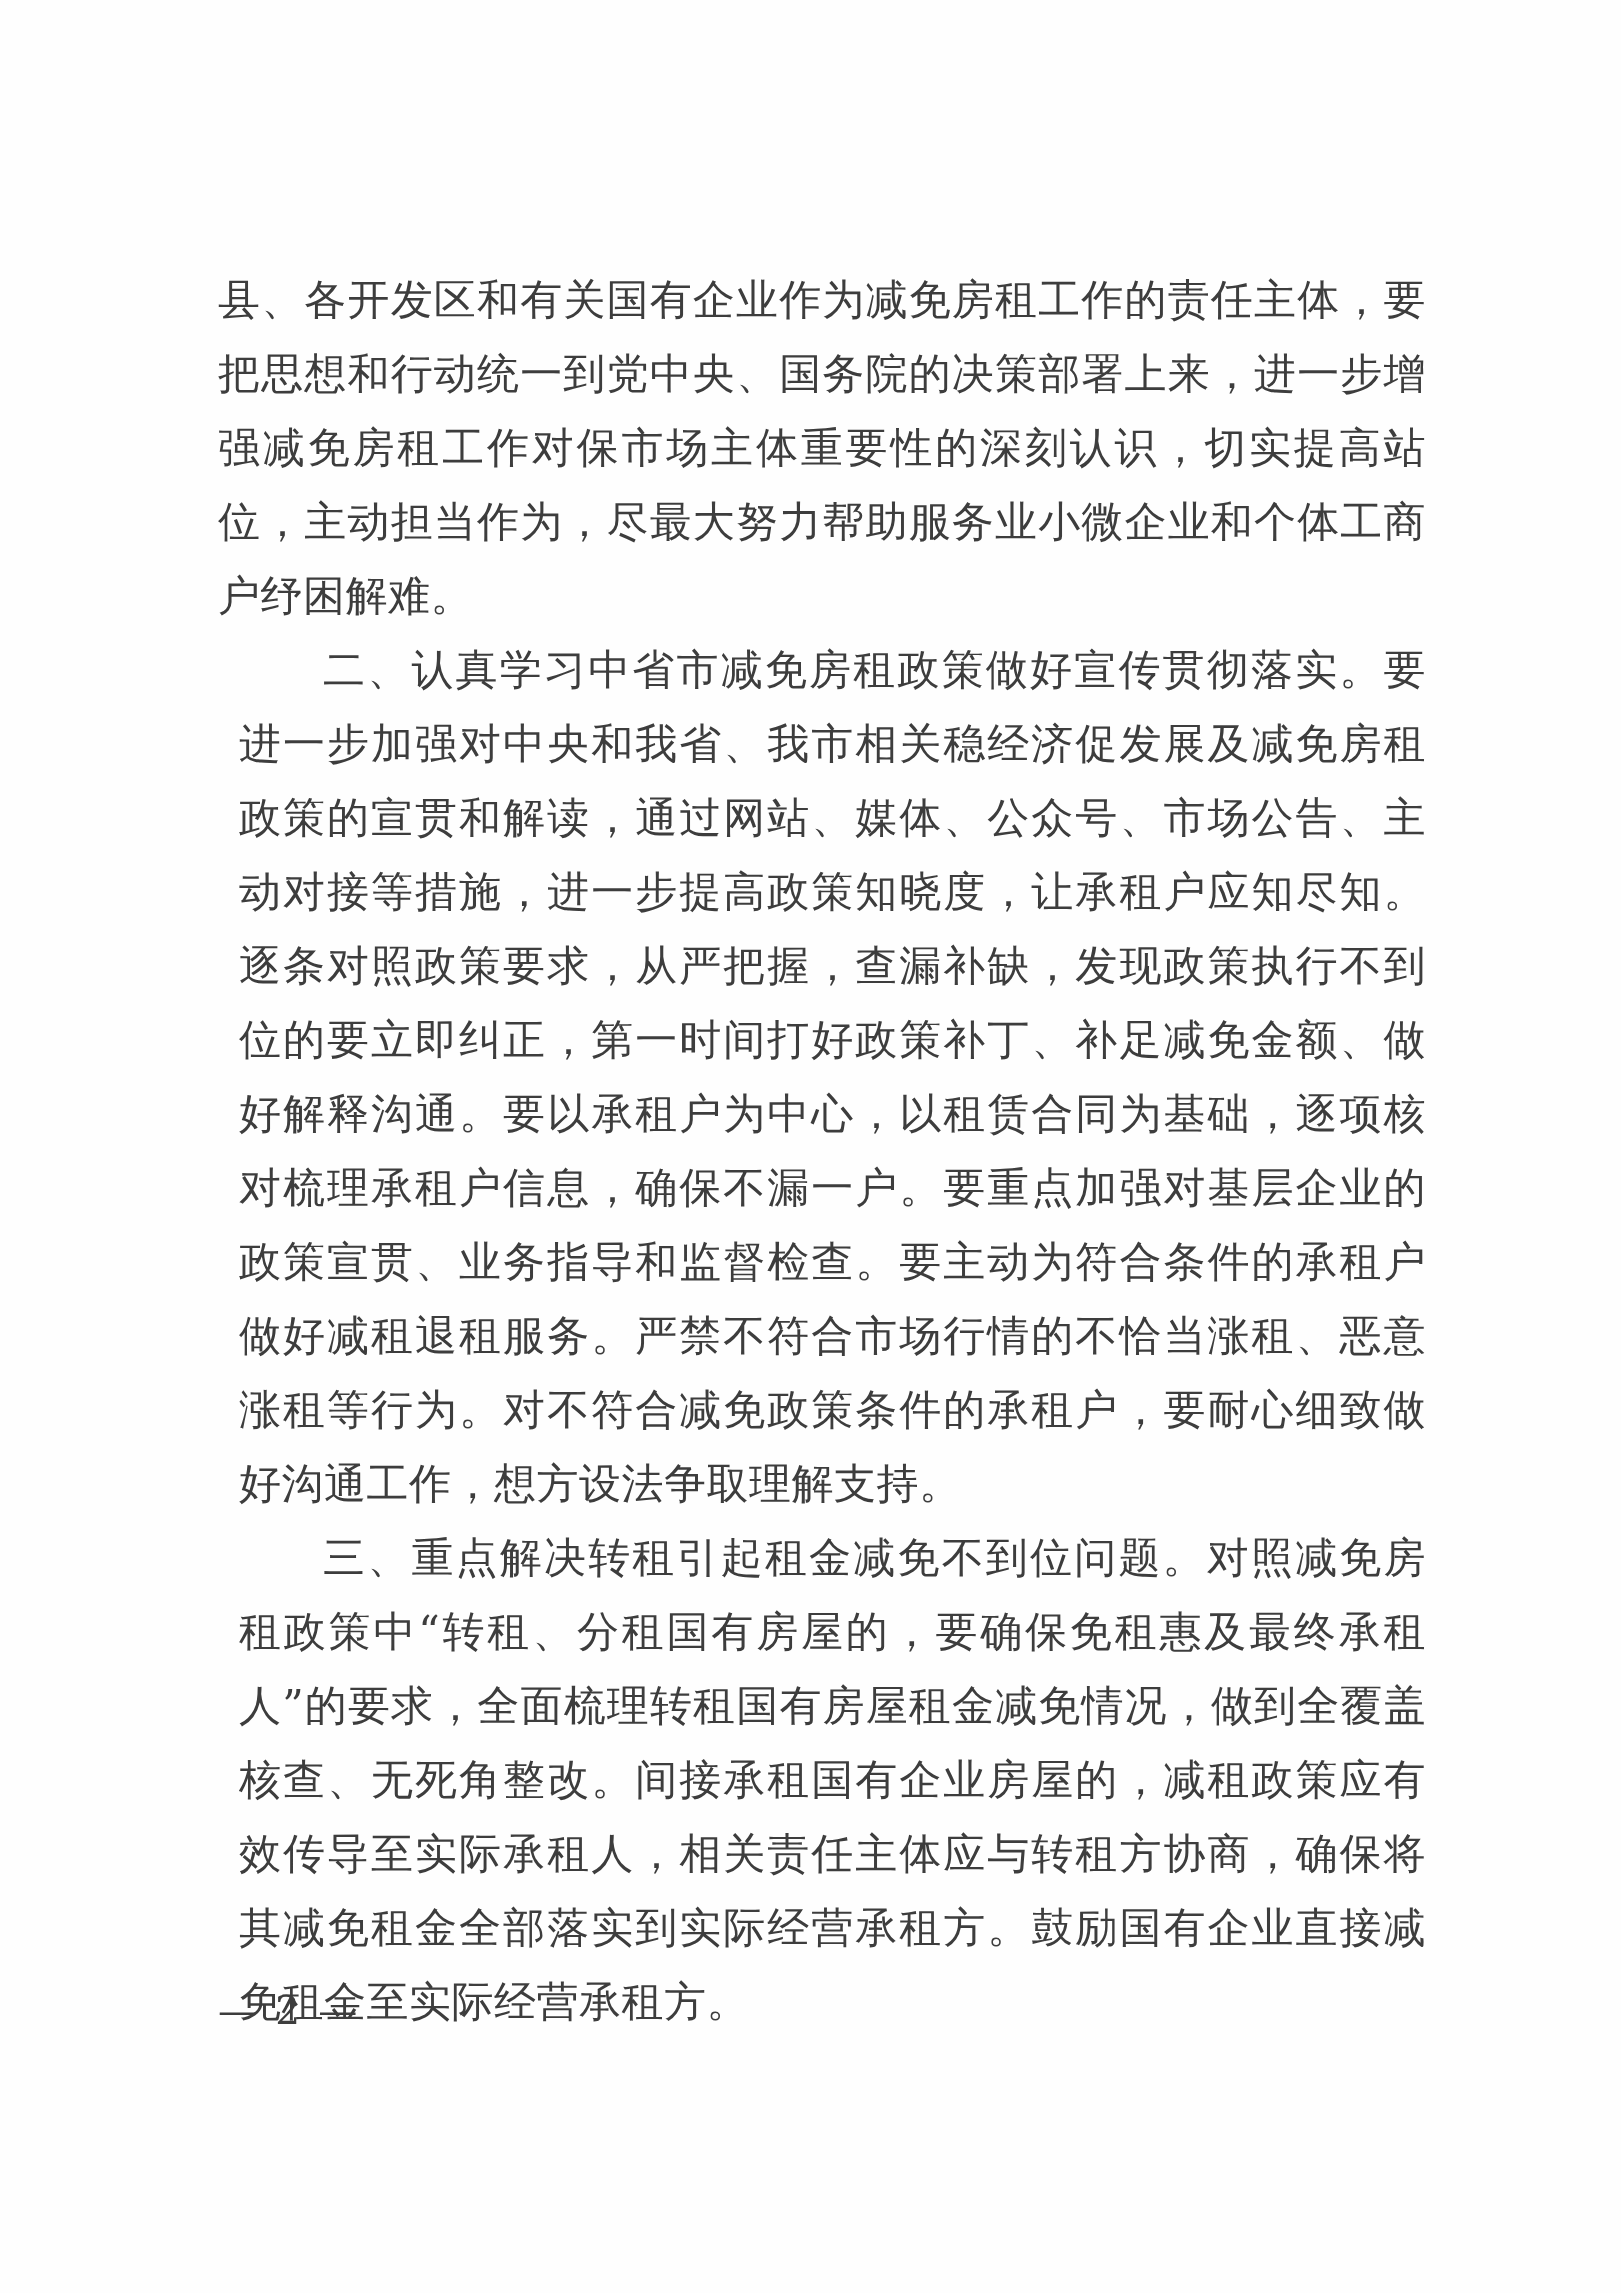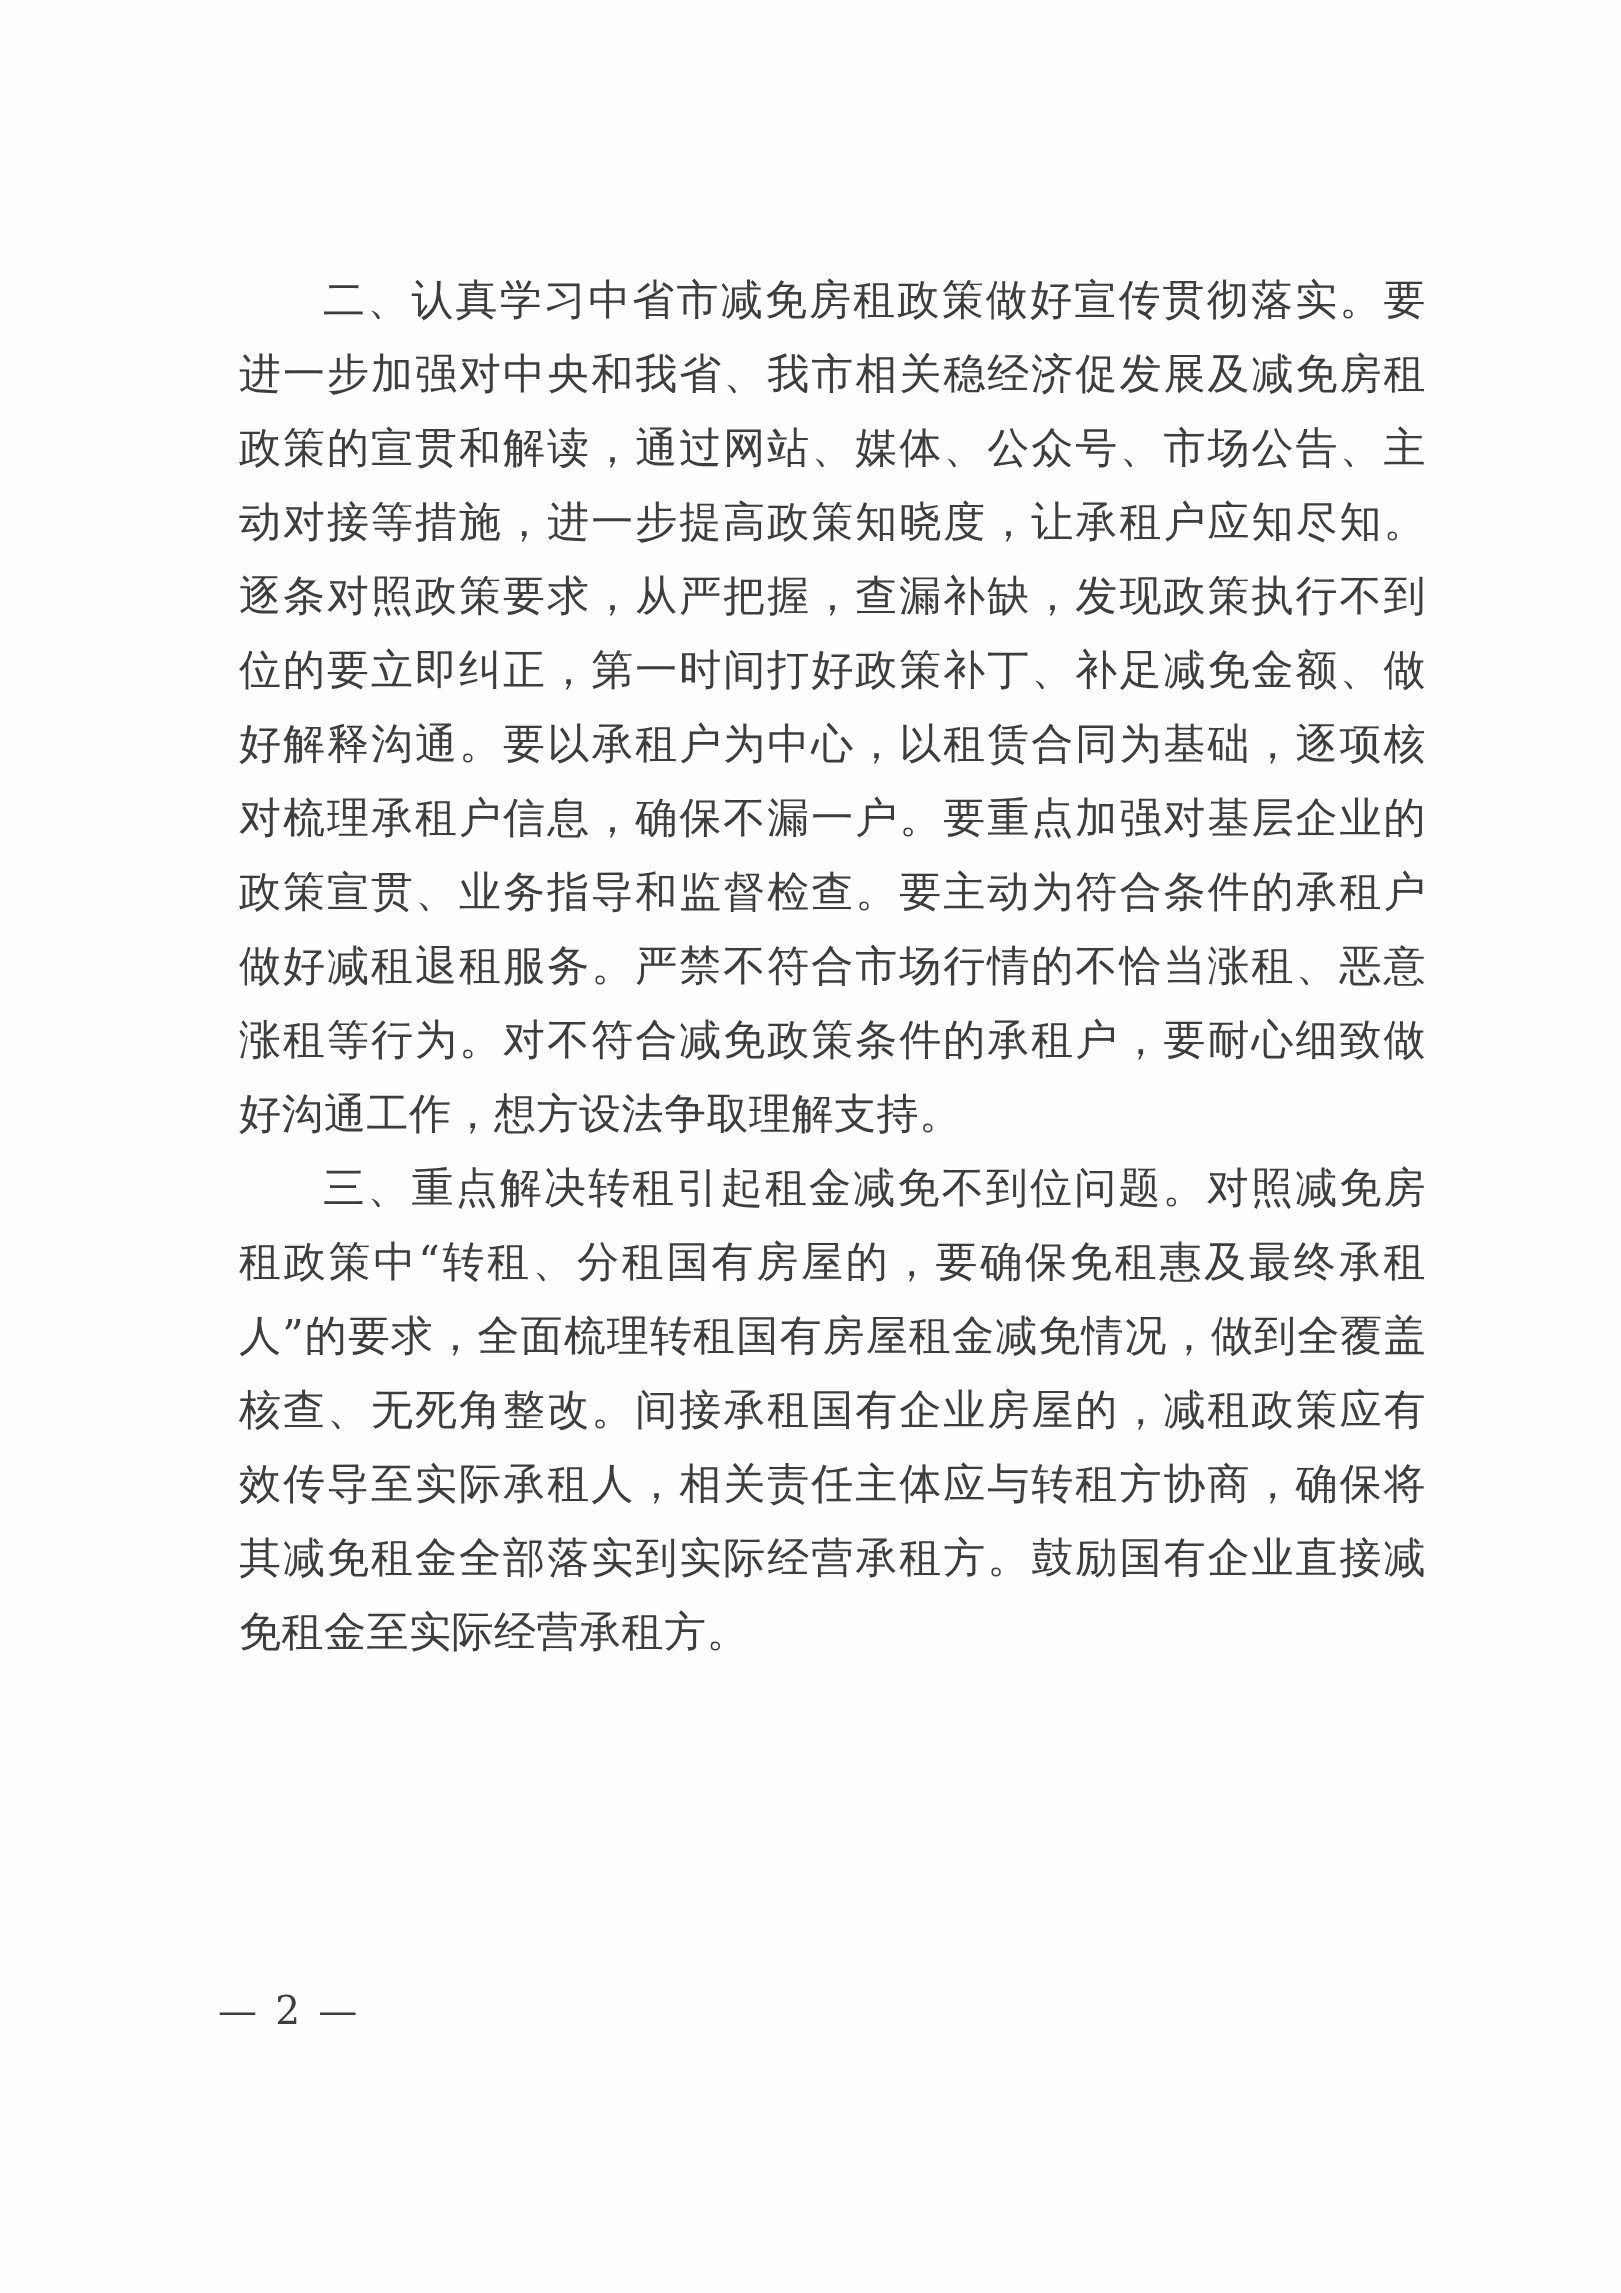--- a/index.html
+++ b/index.html
@@ -54,20 +54,21 @@
   }
   .pagenum {
     display: inline-block;
   }
 </style>
 </head>
 <body>
 
 <div class="page">
   <div class="content">
+    <p class="para">县、各开发区和有关国有企业作为减免房租工作的责任主体，要把思想和行动统一到党中央、国务院的决策部署上来，进一步增强减免房租工作对保市场主体重要性的深刻认识，切实提高站位，主动担当作为，尽最大努力帮助服务业小微企业和个体工商户纾困解难。</p>
     <p class="para indent">二、认真学习中省市减免房租政策做好宣传贯彻落实。要进一步加强对中央和我省、我市相关稳经济促发展及减免房租政策的宣贯和解读，通过网站、媒体、公众号、市场公告、主动对接等措施，进一步提高政策知晓度，让承租户应知尽知。逐条对照政策要求，从严把握，查漏补缺，发现政策执行不到位的要立即纠正，第一时间打好政策补丁、补足减免金额、做好解释沟通。要以承租户为中心，以租赁合同为基础，逐项核对梳理承租户信息，确保不漏一户。要重点加强对基层企业的政策宣贯、业务指导和监督检查。要主动为符合条件的承租户做好减租退租服务。严禁不符合市场行情的不恰当涨租、恶意涨租等行为。对不符合减免政策条件的承租户，要耐心细致做好沟通工作，想方设法争取理解支持。</p>
     <p class="para indent">三、重点解决转租引起租金减免不到位问题。对照减免房租政策中“转租、分租国有房屋的，要确保免租惠及最终承租人”的要求，全面梳理转租国有房屋租金减免情况，做到全覆盖核查、无死角整改。间接承租国有企业房屋的，减租政策应有效传导至实际承租人，相关责任主体应与转租方协商，确保将其减免租金全部落实到实际经营承租方。鼓励国有企业直接减免租金至实际经营承租方。</p>
   </div>
   <div class="footer">
     <span class="pagenum">— 2 —</span>
   </div>
 </div>
 
 
 </body></html>

